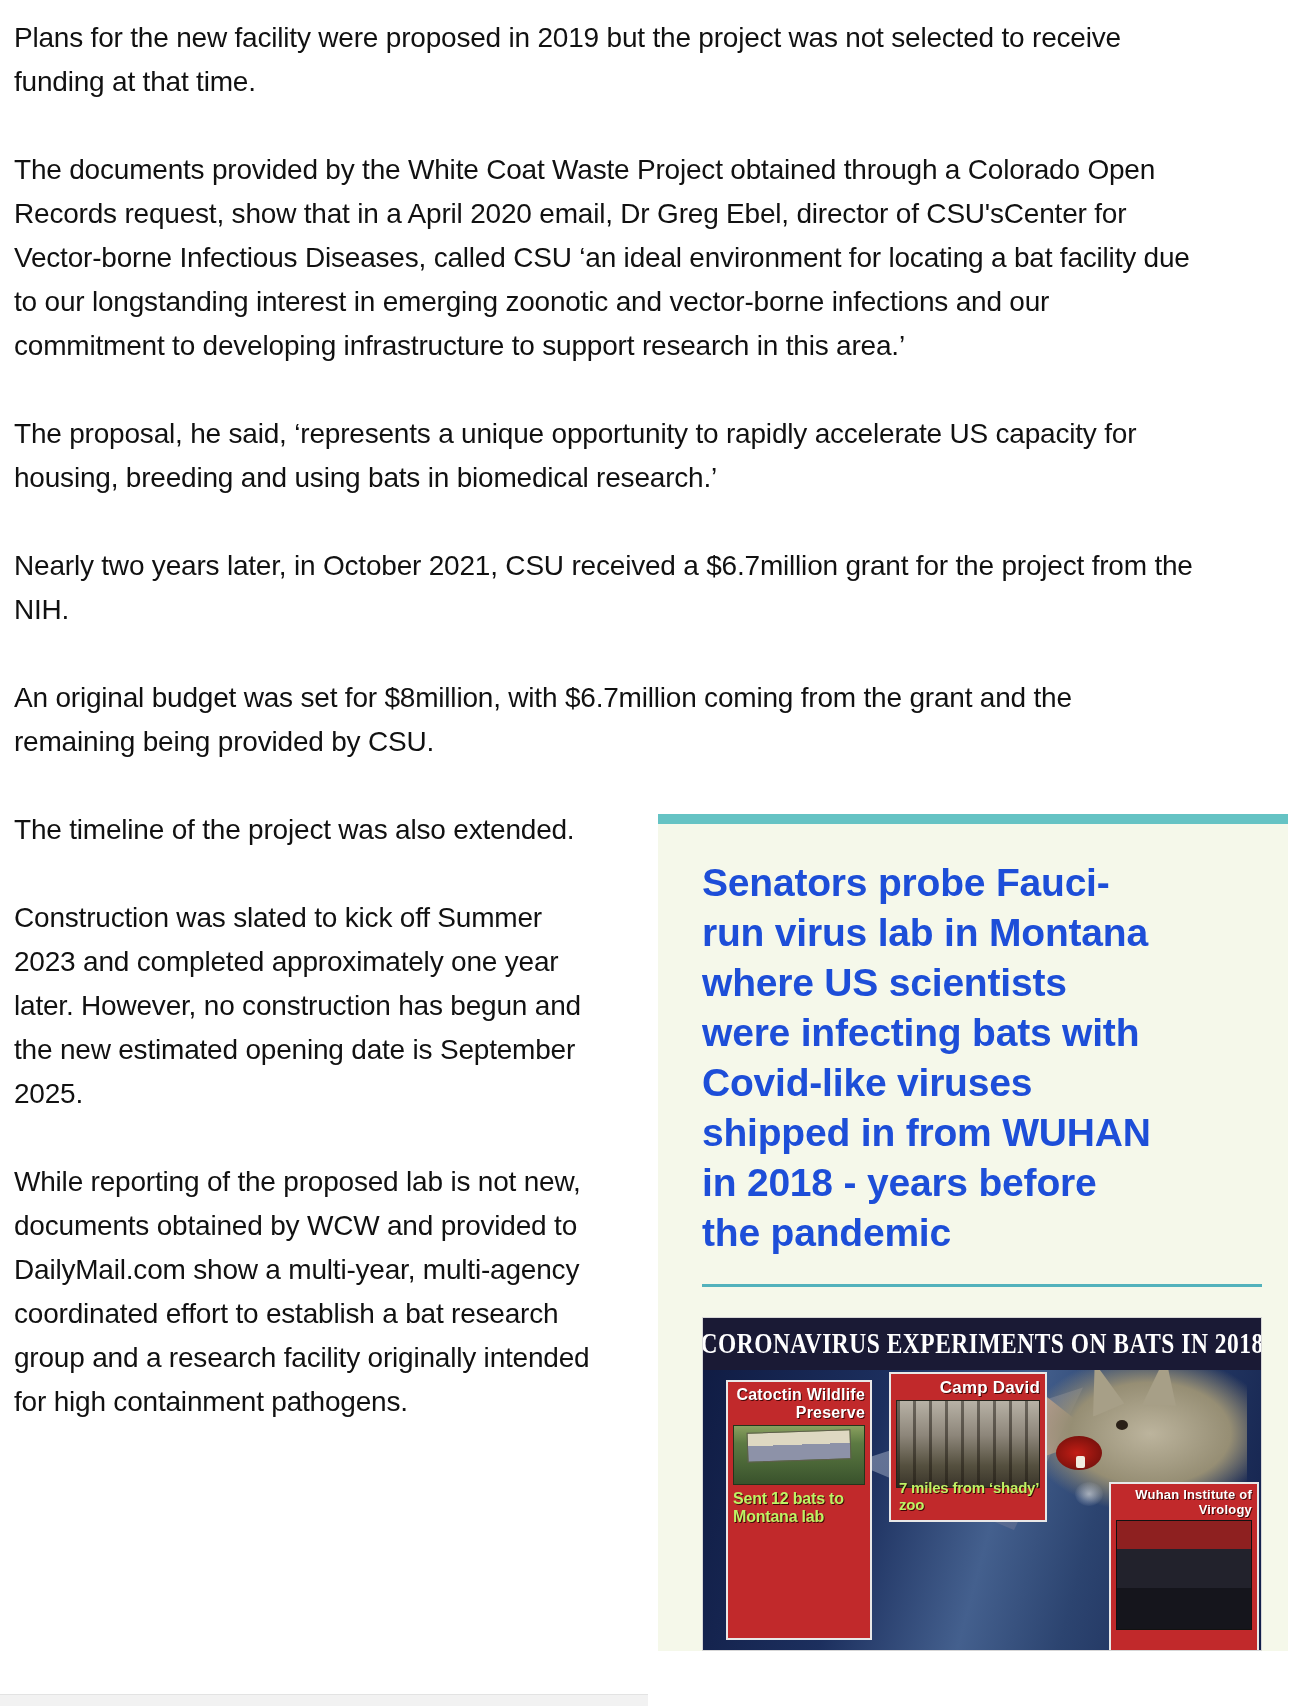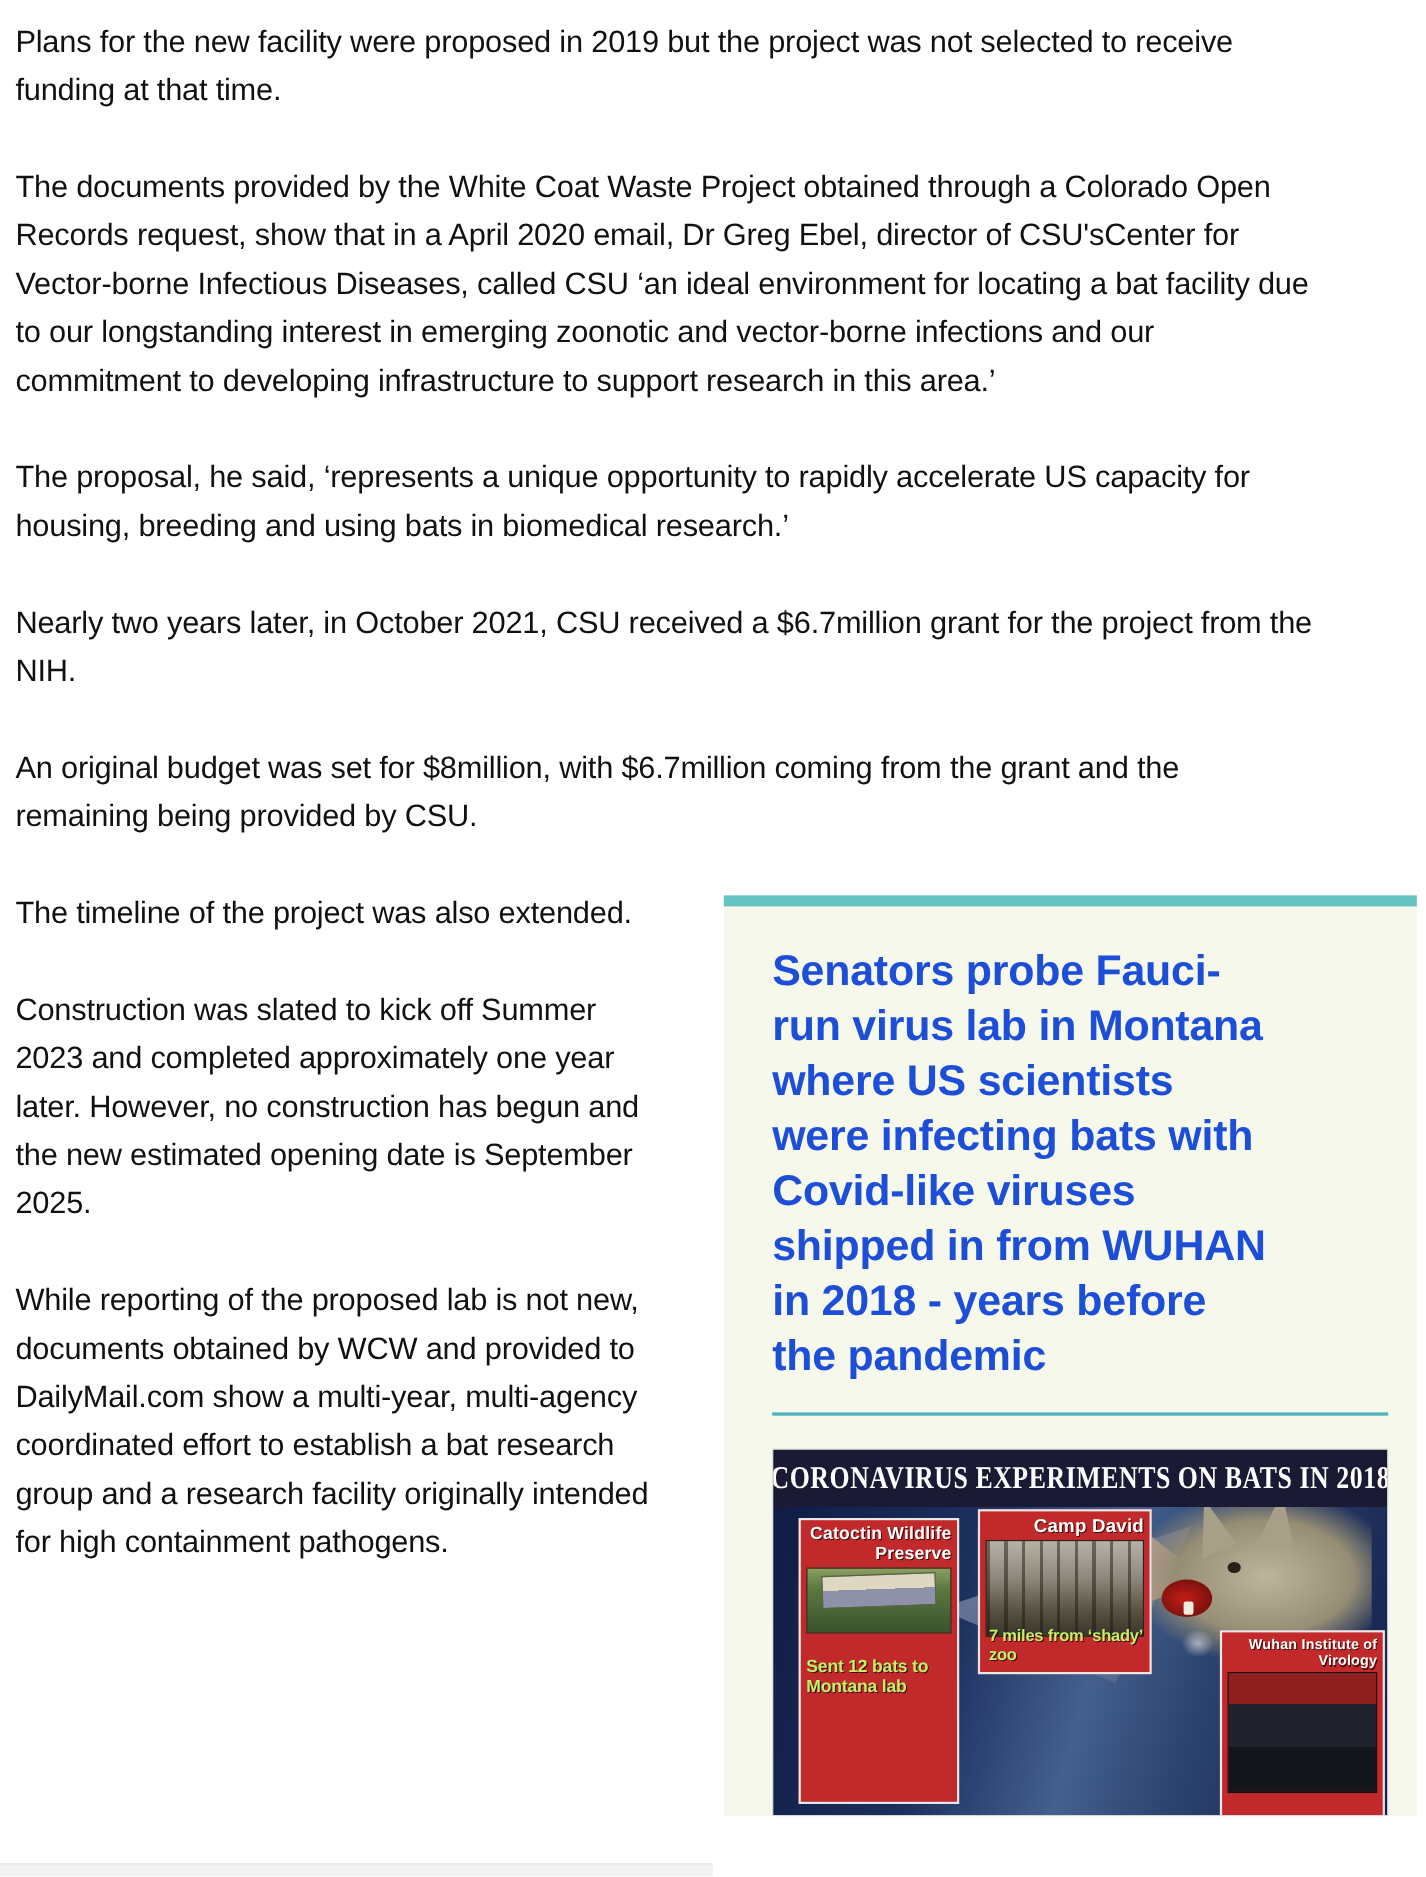--- a/index.html
+++ b/index.html
@@ -95,21 +95,21 @@
   .card-catoctin .card-title { font-size:16px; }
   .photo-sign {
     position:relative; height:60px; margin-top:3px; border:1px solid #24351c;
     background:linear-gradient(180deg,#8aa05f 0%,#5c7a42 30%,#39522c 100%); overflow:hidden;
   }
   .sign-board {
     position:absolute; left:10%; top:9%; width:80%; height:52%;
     background:linear-gradient(180deg,#ded8c2 0 45%, #8d92a8 45% 100%);
     border:1px solid #5f5f4c; transform:rotate(-2deg);
   }
-  .card-catoctin .caption { font-size:16px; margin-top:22px; }
+  .card-catoctin .caption { font-size:16px; margin-top:5px; }
   .card-camp { left:186px; top:2px; width:158px; height:150px; }
   .card-camp .card-title { font-size:17px; }
   .photo-forest {
     position:relative; height:88px; margin-top:3px; border:1px solid #24241c;
     background:linear-gradient(180deg,#b8b2a6 0%,#8d867a 40%,#55503f 75%,#3a352a 100%); overflow:hidden;
   }
   .photo-forest:after {
     content:""; position:absolute; inset:0;
     background:repeating-linear-gradient(90deg, rgba(30,25,18,.5) 0 3px, rgba(0,0,0,0) 3px 16px);
   }

